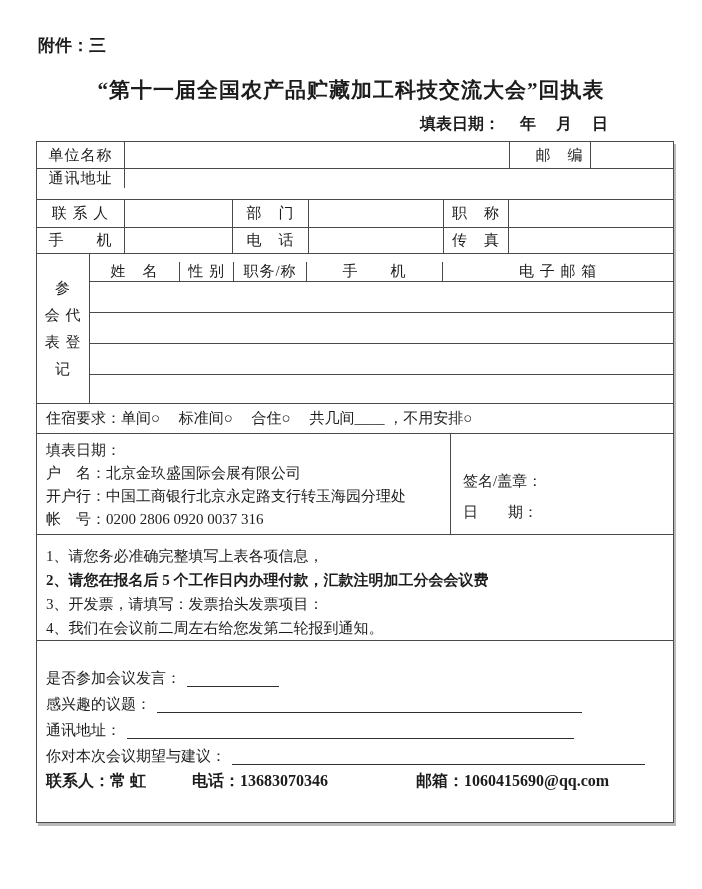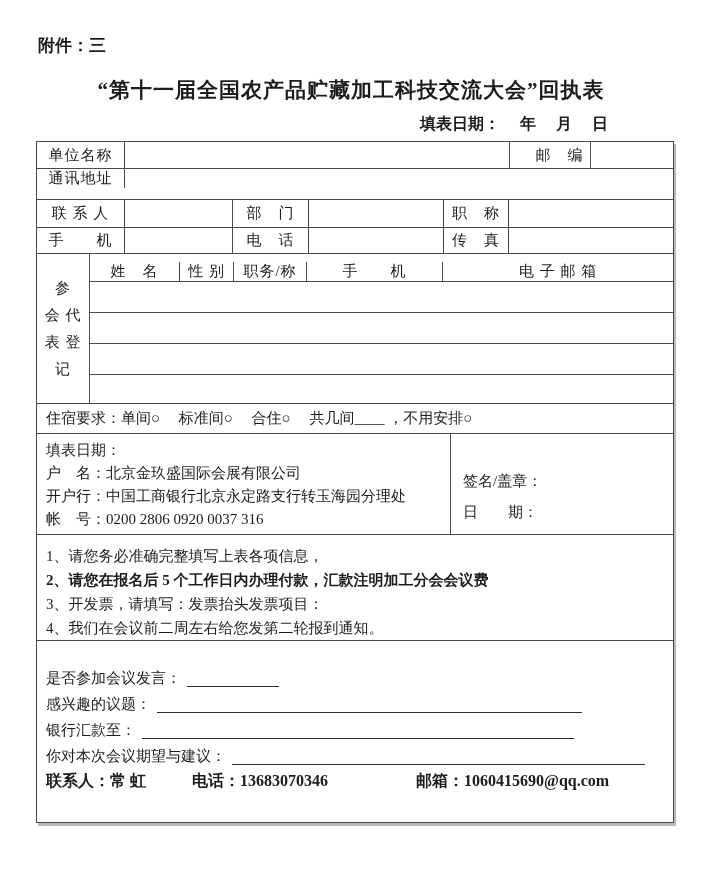--- a/index.html
+++ b/index.html
@@ -175,21 +175,21 @@
     <div class="questions">
       <div class="q-row qr-speech">
         <span class="q-lbl">是否参加会议发言：</span>
         <span class="blank b-fixed"></span>
       </div>
       <div class="q-row qr-topics">
         <span class="q-lbl">感兴趣的议题：</span>
         <span class="blank b-grow"></span>
       </div>
       <div class="q-row qr-purpose">
-        <span class="q-lbl">银行汇款至：</span>
+        <span class="q-lbl">通讯地址：</span>
         <span class="blank b-grow"></span>
       </div>
       <div class="q-row qr-expect">
         <span class="q-lbl">你对本次会议期望与建议：</span>
         <span class="blank b-grow"></span>
       </div>
       <div class="contact-row">
         <span><span>联系人：</span><span>常 虹</span></span>
         <span class="c-phone"><span>电话：</span><span>13683070346</span></span>
         <span class="c-email"><span>邮箱：</span><span>1060415690@qq.com</span></span>

